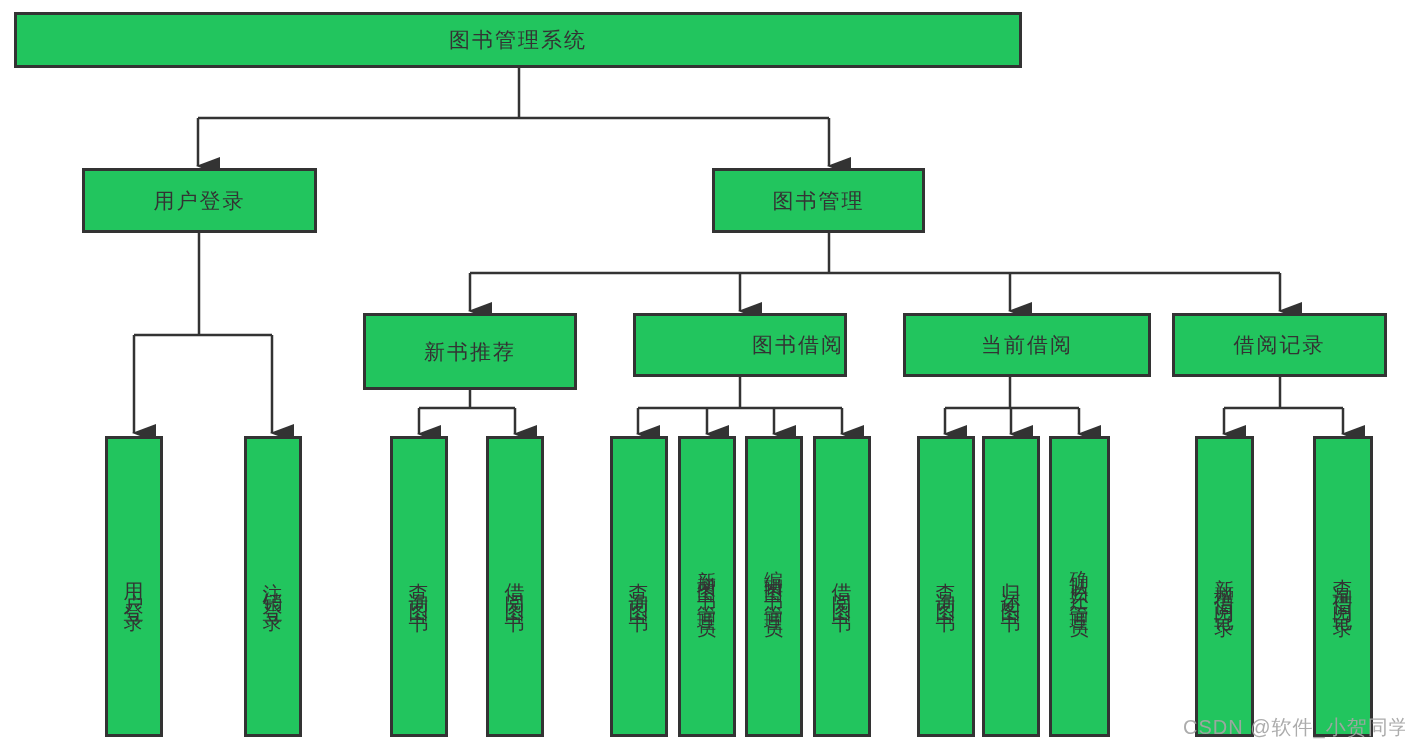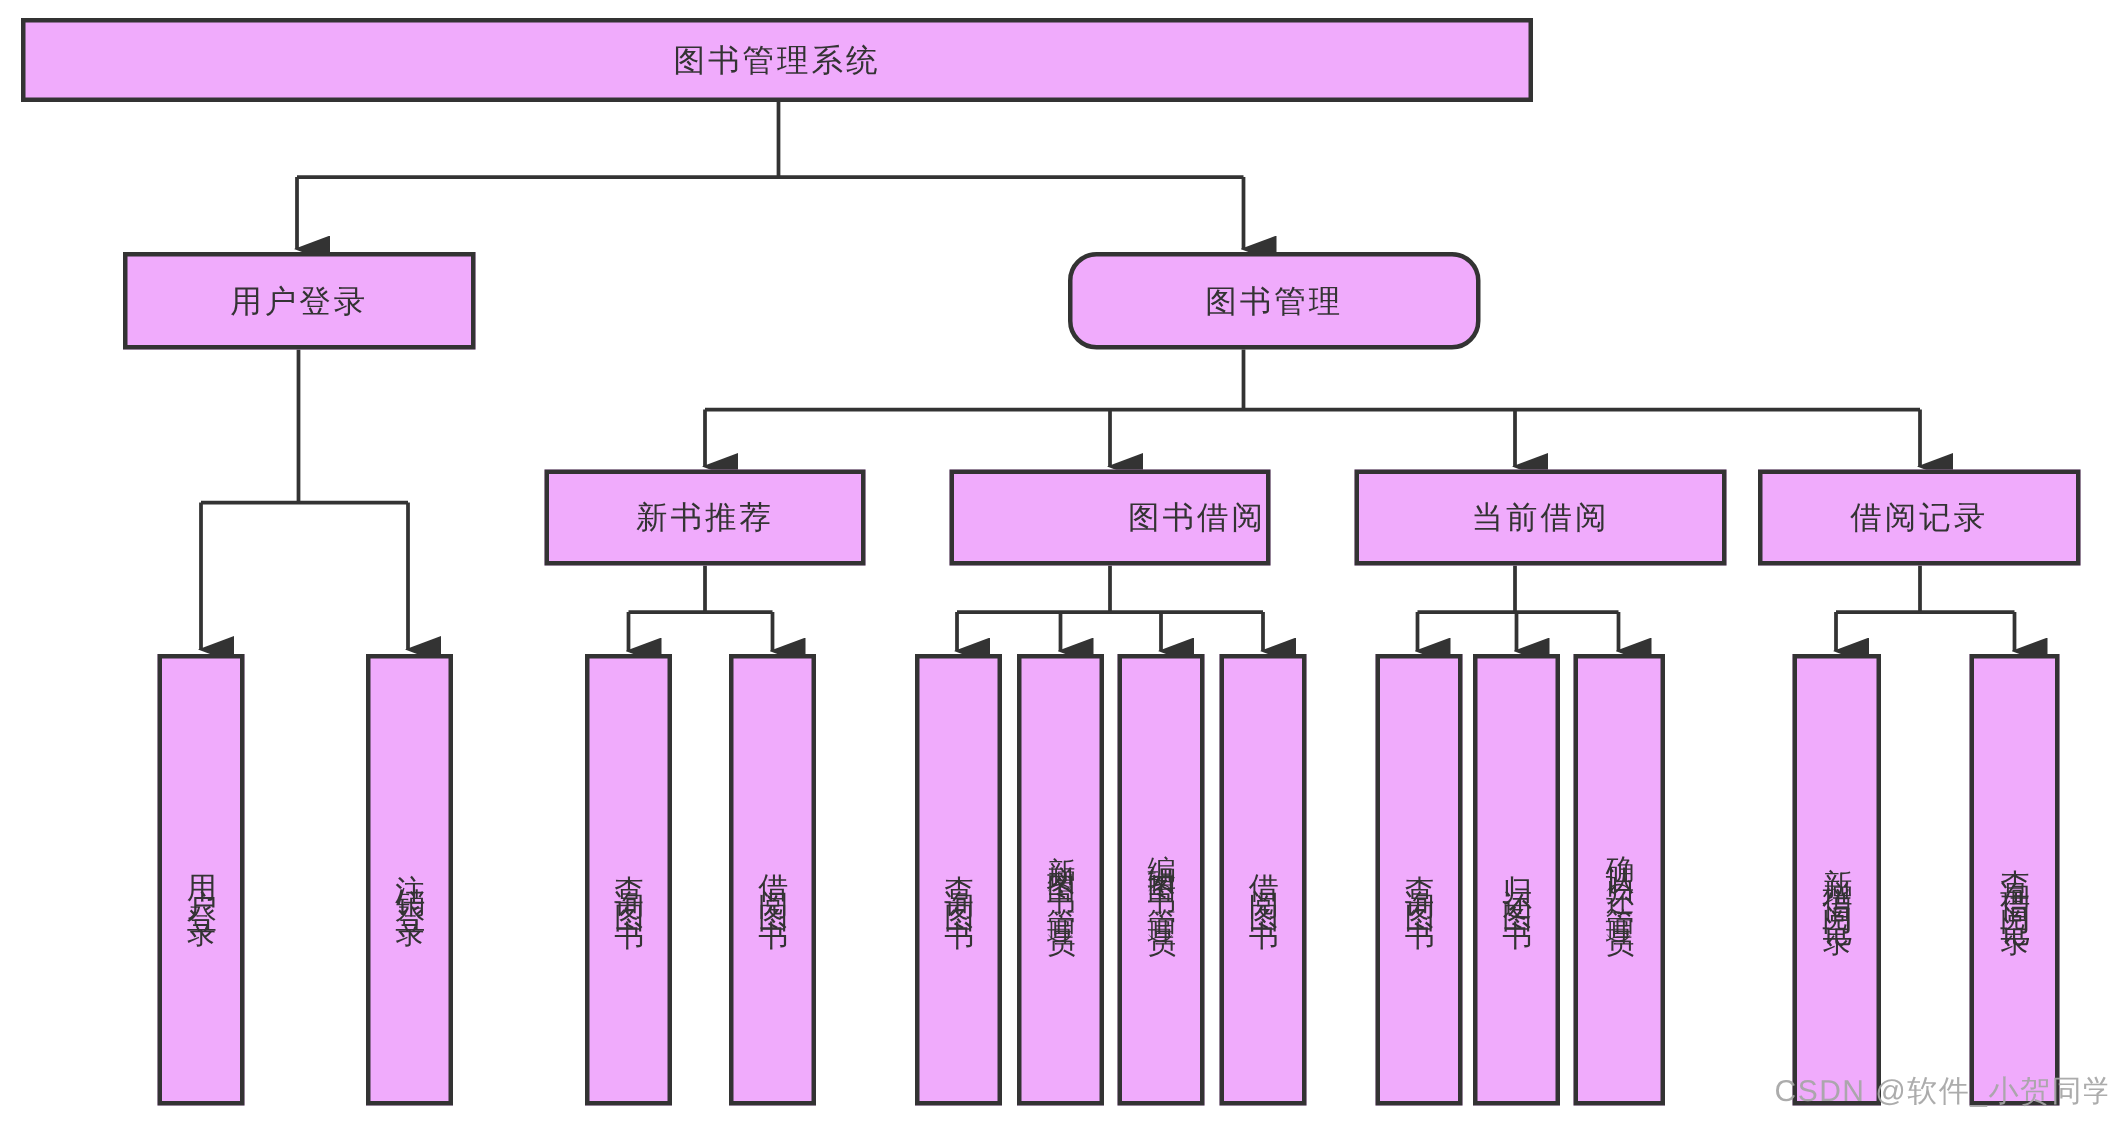--- a/index.html
+++ b/index.html
@@ -9,21 +9,21 @@
     background:#ffffff;
     font-family:"Liberation Sans","DejaVu Sans",sans-serif;
     color:#333333;
     overflow:hidden;
   }
   #wires{position:absolute;left:0;top:0;width:1405px;height:747px;}
   .node{
     position:absolute;
     box-sizing:border-box;
     border:3px solid #333333;
-    background:#f0abfc;
+    background:#22c55e;
     display:flex;align-items:center;justify-content:center;
     text-align:center;
   }
   .h-node{
     font-size:21px;
     letter-spacing:2px;
     white-space:nowrap;
   }
   .leaf{
     top:436px;height:301px;width:58px;
@@ -102,25 +102,25 @@
     </g>
   </svg>
 
   <div class="node h-node" style="left:14px;top:12px;width:1008px;height:56px;">
     <span>图书管理系统</span>
   </div>
 
   <div class="node h-node" style="left:82px;top:168px;width:235px;height:65px;">
     <span>用户登录</span>
   </div>
-  <div class="node h-node" style="left:712px;top:168px;width:275px;height:65px;border-radius:19px;">
+  <div class="node h-node" style="left:712px;top:168px;width:213px;height:65px;">
     <span>图书管理</span>
   </div>
 
-  <div class="node h-node" style="left:363px;top:313px;width:214px;height:64px;">
+  <div class="node h-node" style="left:363px;top:313px;width:214px;height:77px;">
     <span>新书推荐</span>
   </div>
   <div class="node h-node" style="left:633px;top:313px;width:214px;height:64px;justify-content:flex-end;">
     <span>图书借阅</span>
   </div>
   <div class="node h-node" style="left:903px;top:313px;width:248px;height:64px;">
     <span>当前借阅</span>
   </div>
   <div class="node h-node" style="left:1172px;top:313px;width:215px;height:64px;">
     <span>借阅记录</span>

